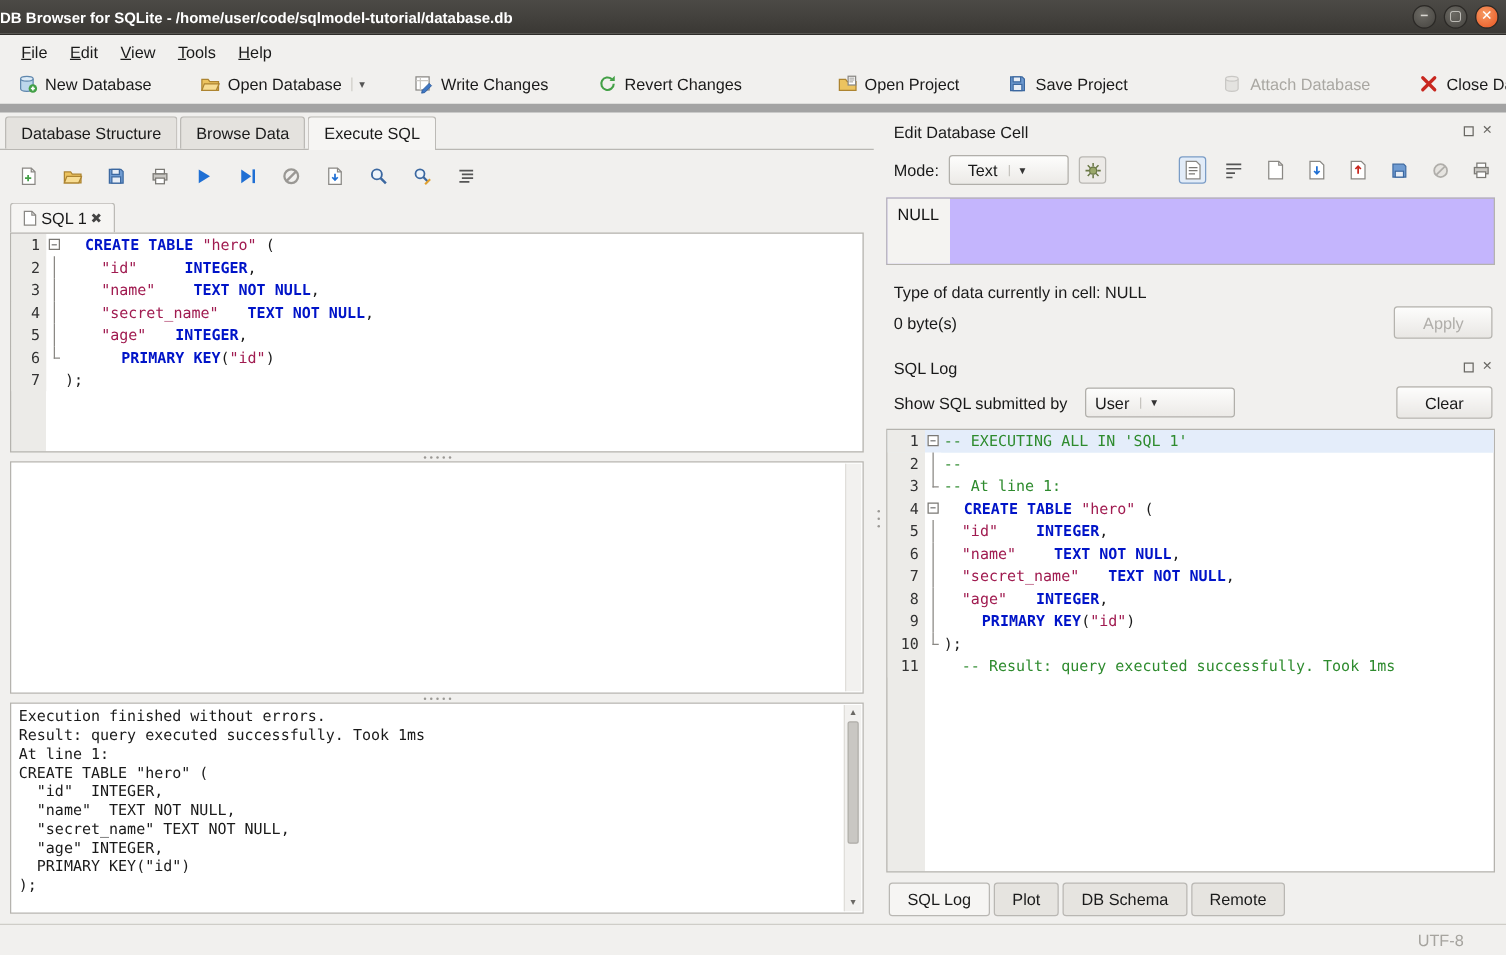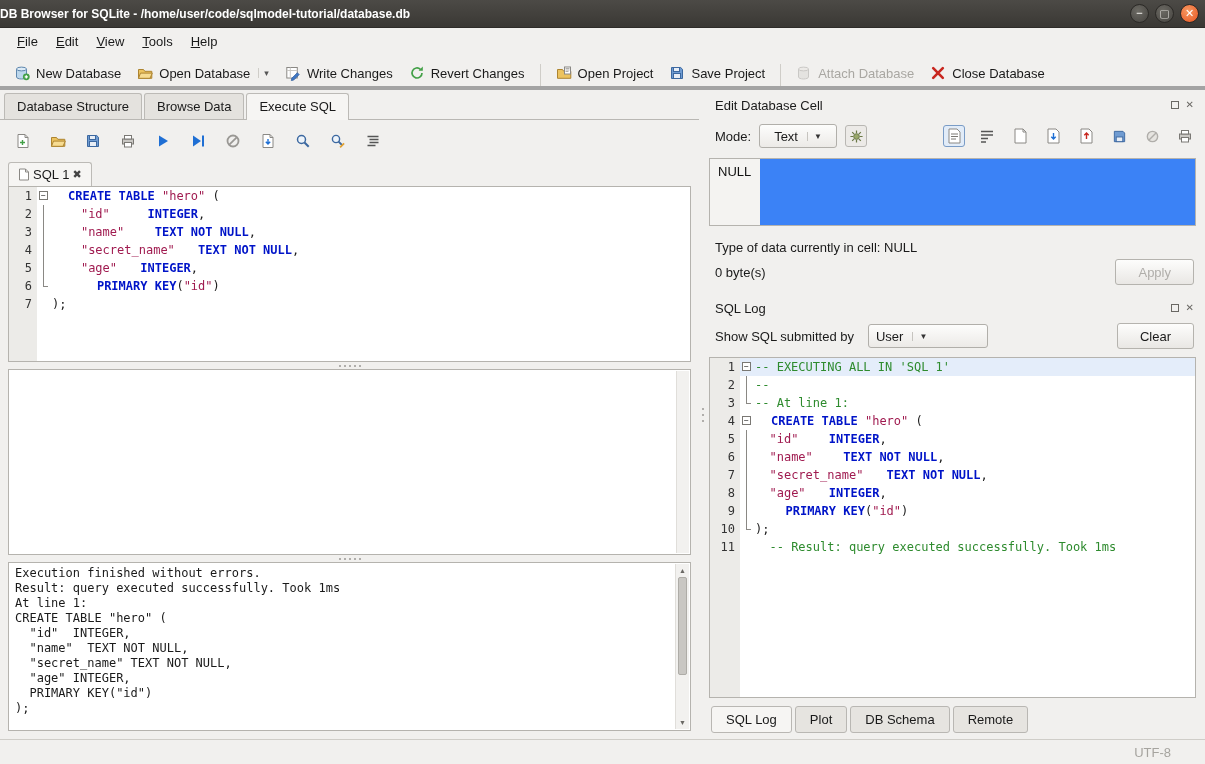--- a/index.html
+++ b/index.html
@@ -15,21 +15,21 @@
   }
   
   .titlebar{height:28px;background:linear-gradient(#4c4a46,#3a3834);display:flex;align-items:center;position:relative;color:#fff;font-weight:bold;font-size:12px;border-bottom:1px solid #2e2c29;}
   .win-controls{position:absolute;right:6px;top:4px;display:flex;gap:6px;}
   .win-btn{width:19px;height:19px;border-radius:50%;background:radial-gradient(circle at 40% 35%,#6c6a64,#45433f);border:1px solid #2b2926;color:#d8d6d1;font-size:11px;line-height:17px;text-align:center;cursor:default;}
   .win-btn.close{background:radial-gradient(circle at 40% 35%,#f69a63,#e95420);color:#fff;}
   
   .menubar{height:26px;display:flex;align-items:center;padding-left:8px;background:var(--bg);}
   .menu-item{padding:4px 9px;}
   
-  .toolbar{height:36px;display:flex;align-items:flex-end;padding:0 6px;background:var(--bg);border-bottom:4px solid #a3a3a3;}
+  .toolbar{height:36px;display:flex;align-items:flex-start;padding:0 6px;background:var(--bg);border-bottom:7px solid #a3a3a3;gap:23px;}
   .tool-item{display:flex;align-items:center;gap:6px;padding:5px 8px;border-radius:3px;}
   .tool-item .lbl{white-space:nowrap;}
   .tool-item.disabled .lbl{color:#a9a7a2;}
   .tool-item.disabled svg{opacity:.45;}
   .tsep{width:1px;height:22px;background:#cfcdc8;margin:0 7px;}
   .caret{font-size:9px;color:#555;border-left:1px solid #cfcdc8;padding-left:5px;margin-left:2px;}
   
   .main{position:absolute;top:90px;left:0;right:0;bottom:25px;display:flex;}
   .left-panel{width:699px;display:flex;flex-direction:column;}
   .vsplit{width:8px;display:flex;flex-direction:column;justify-content:center;align-items:center;gap:4px;}
@@ -78,26 +78,26 @@
   .sb-fill{flex:1;}
   
   .dock-header{display:flex;align-items:center;height:22px;margin-top:2px;padding-left:6px;}
   .dock-icons{margin-left:auto;display:flex;gap:7px;align-items:center;padding-right:2px;}
   .mini-float{width:8px;height:8px;border:1px solid #6a6864;display:inline-block;}
   .mini-x{font-size:10px;color:#6a6864;line-height:10px;}
   .row{display:flex;align-items:center;}
   .mode-row{margin-top:8px;padding-left:6px;gap:8px;}
   .combo{height:24px;border:1px solid #b1afaa;border-radius:3px;background:linear-gradient(#fdfdfc,#eceae7);display:flex;align-items:center;padding:0 7px;}
   .combo .arrow{font-size:8px;color:#333;border-left:1px solid #c6c4bf;padding-left:6px;margin-left:9px;}
-  .mode-combo{width:78px;padding-left:14px;}
+  .mode-combo{width:96px;padding-left:14px;}
   .user-combo{width:120px;margin-left:14px;}
   .icon-btn.boxed{border:1px solid #b9b7b3;background:#eceae7;}
   .cell-icons{margin-left:auto;display:flex;gap:11px;align-items:center;}
   .icon-btn.selected{border:1px solid #7a9cc6;background:#e2ecf8;}
-  .cellbox{margin-top:10px;height:68px;background:#3b82f6;border:1px solid var(--bord);position:relative;}
+  .cellbox{margin-top:10px;height:54px;background:#c4b5fd;border:1px solid var(--bord);position:relative;}
   .cellgutter{position:absolute;left:0;top:0;bottom:0;width:50px;background:#f4f3f1;}
   .cellnull{position:absolute;left:8px;top:5px;color:#111;}
   .typeline{margin-top:14px;padding-left:6px;}
   .bytesrow{margin-top:4px;padding-left:6px;}
   .btn{height:26px;padding:0 22px;border:1px solid #b5b3ae;border-radius:3px;background:linear-gradient(#fdfdfc,#e9e7e4);display:flex;align-items:center;justify-content:center;}
   .btn.disabled{color:#b0aeaa;}
   .apply{margin-left:auto;margin-right:2px;}
   .showrow{margin-top:4px;padding-left:6px;}
   .clear{margin-left:auto;margin-right:2px;}
   .docktabs{display:flex;gap:3px;margin:8px 0 6px 2px;}

